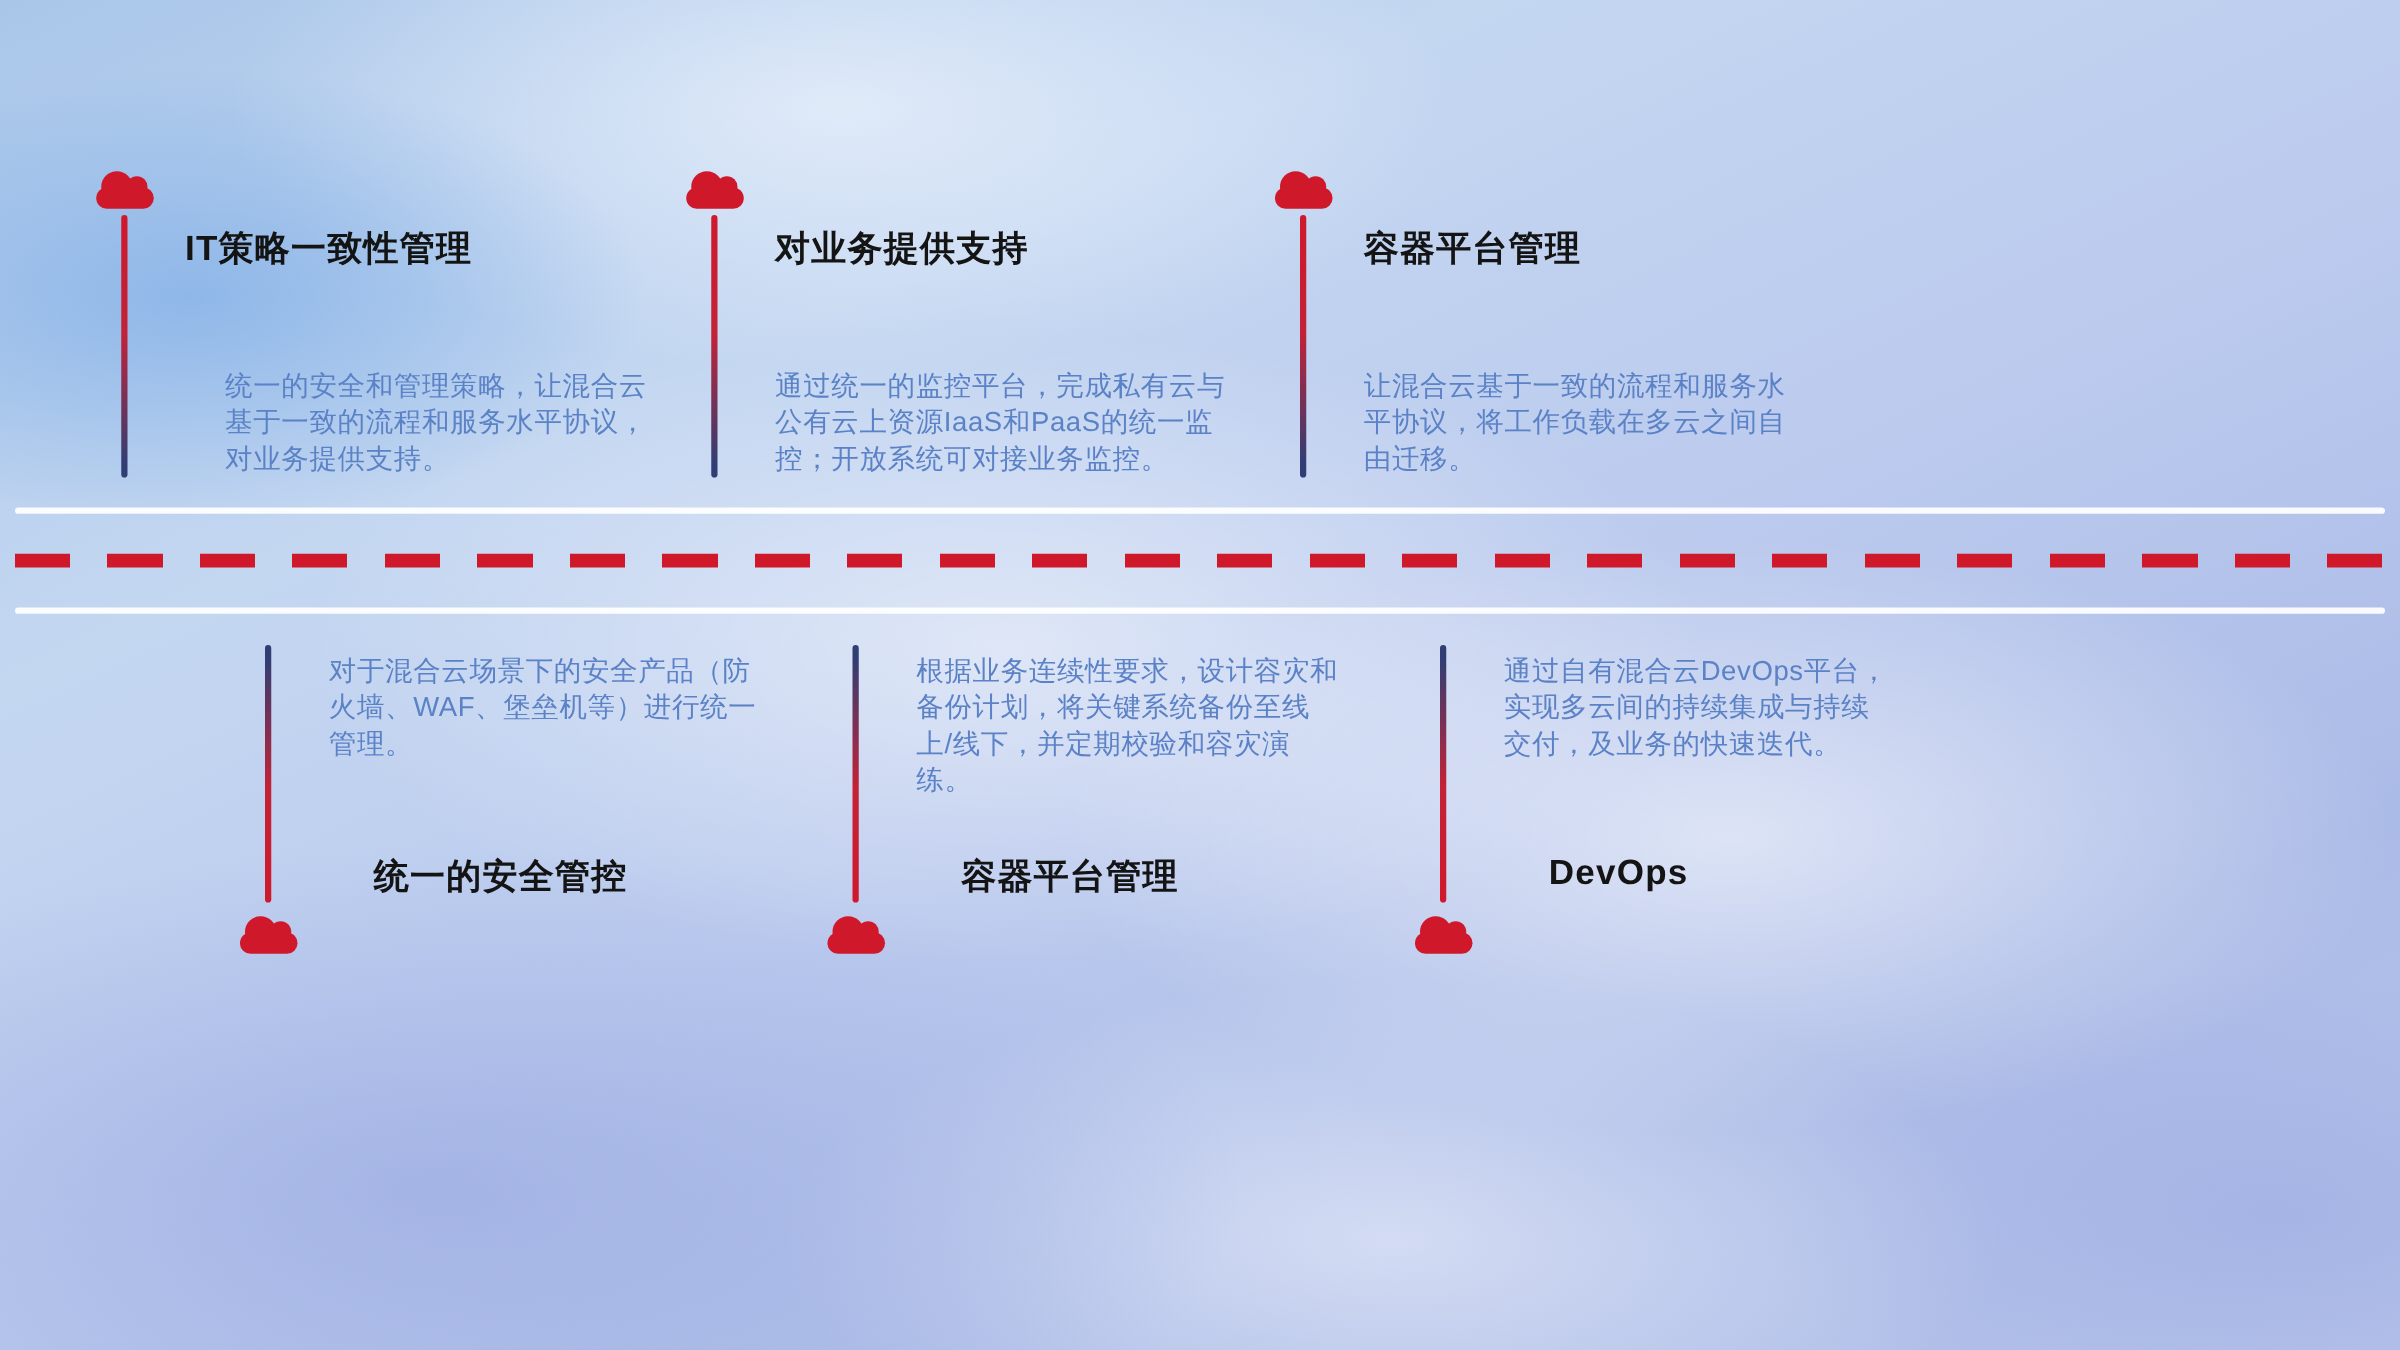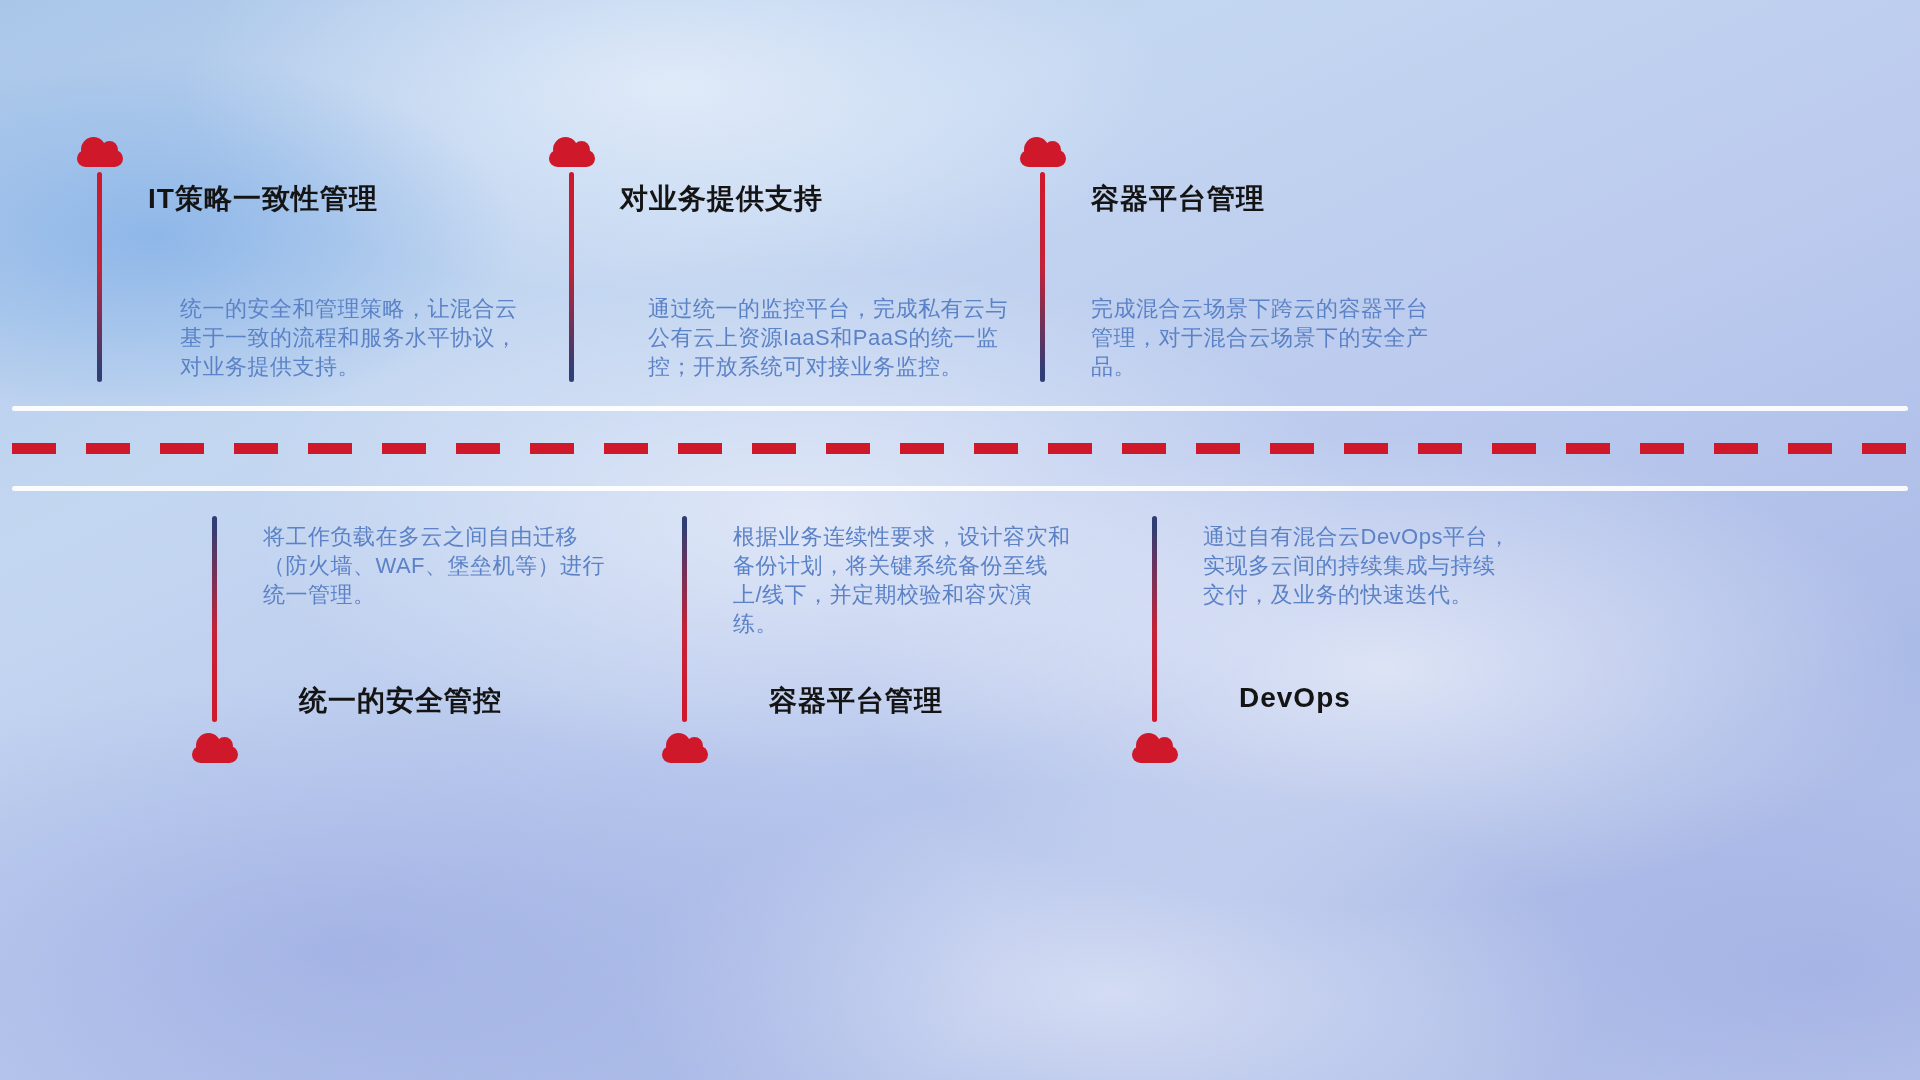--- a/index.html
+++ b/index.html
@@ -138,33 +138,33 @@
     <div class="cloud-icon"></div>
     <div class="vline down"></div>
     <h2 class="title">IT策略一致性管理</h2>
     <p class="desc" style="width:348px;margin-left:32px;">统一的安全和管理策略，让混合云基于一致的流程和服务水平协议，对业务提供支持。</p>
   </section>
 
   <section class="item top-item" style="left:549px; top:136px;">
     <div class="cloud-icon"></div>
     <div class="vline down"></div>
     <h2 class="title">对业务提供支持</h2>
-    <p class="desc" style="width:382px;margin-left:28px;">通过统一的监控平台，完成私有云与公有云上资源IaaS和PaaS的统一监控；开放系统可对接业务监控。</p>
+    <p class="desc" style="width:382px;">通过统一的监控平台，完成私有云与公有云上资源IaaS和PaaS的统一监控；开放系统可对接业务监控。</p>
   </section>
 
   <section class="item top-item" style="left:1020px; top:136px;">
     <div class="cloud-icon"></div>
     <div class="vline down"></div>
     <h2 class="title">容器平台管理</h2>
-    <p class="desc" style="width:348px;">完成混合云场景下跨云的容器平台管理，对于混合云场景下的安全产品。</p>
+    <p class="desc" style="width:348px;">让混合云基于一致的流程和服务水平协议，将工作负载在多云之间自由迁移。</p>
   </section>
 
   <section class="item bottom-item" style="left:192px; top:516px;">
     <div class="vline up"></div>
-    <p class="desc" style="width:348px;">将工作负载在多云之间自由迁移（防火墙、WAF、堡垒机等）进行统一管理。</p>
+    <p class="desc" style="width:348px;">对于混合云场景下的安全产品（防火墙、WAF、堡垒机等）进行统一管理。</p>
     <h2 class="title">统一的安全管控</h2>
     <div class="cloud-icon"></div>
   </section>
 
   <section class="item bottom-item" style="left:662px; top:516px;">
     <div class="vline up"></div>
     <p class="desc" style="width:344px;">根据业务连续性要求，设计容灾和备份计划，将关键系统备份至线上/线下，并定期校验和容灾演练。</p>
     <h2 class="title">容器平台管理</h2>
     <div class="cloud-icon"></div>
   </section>

